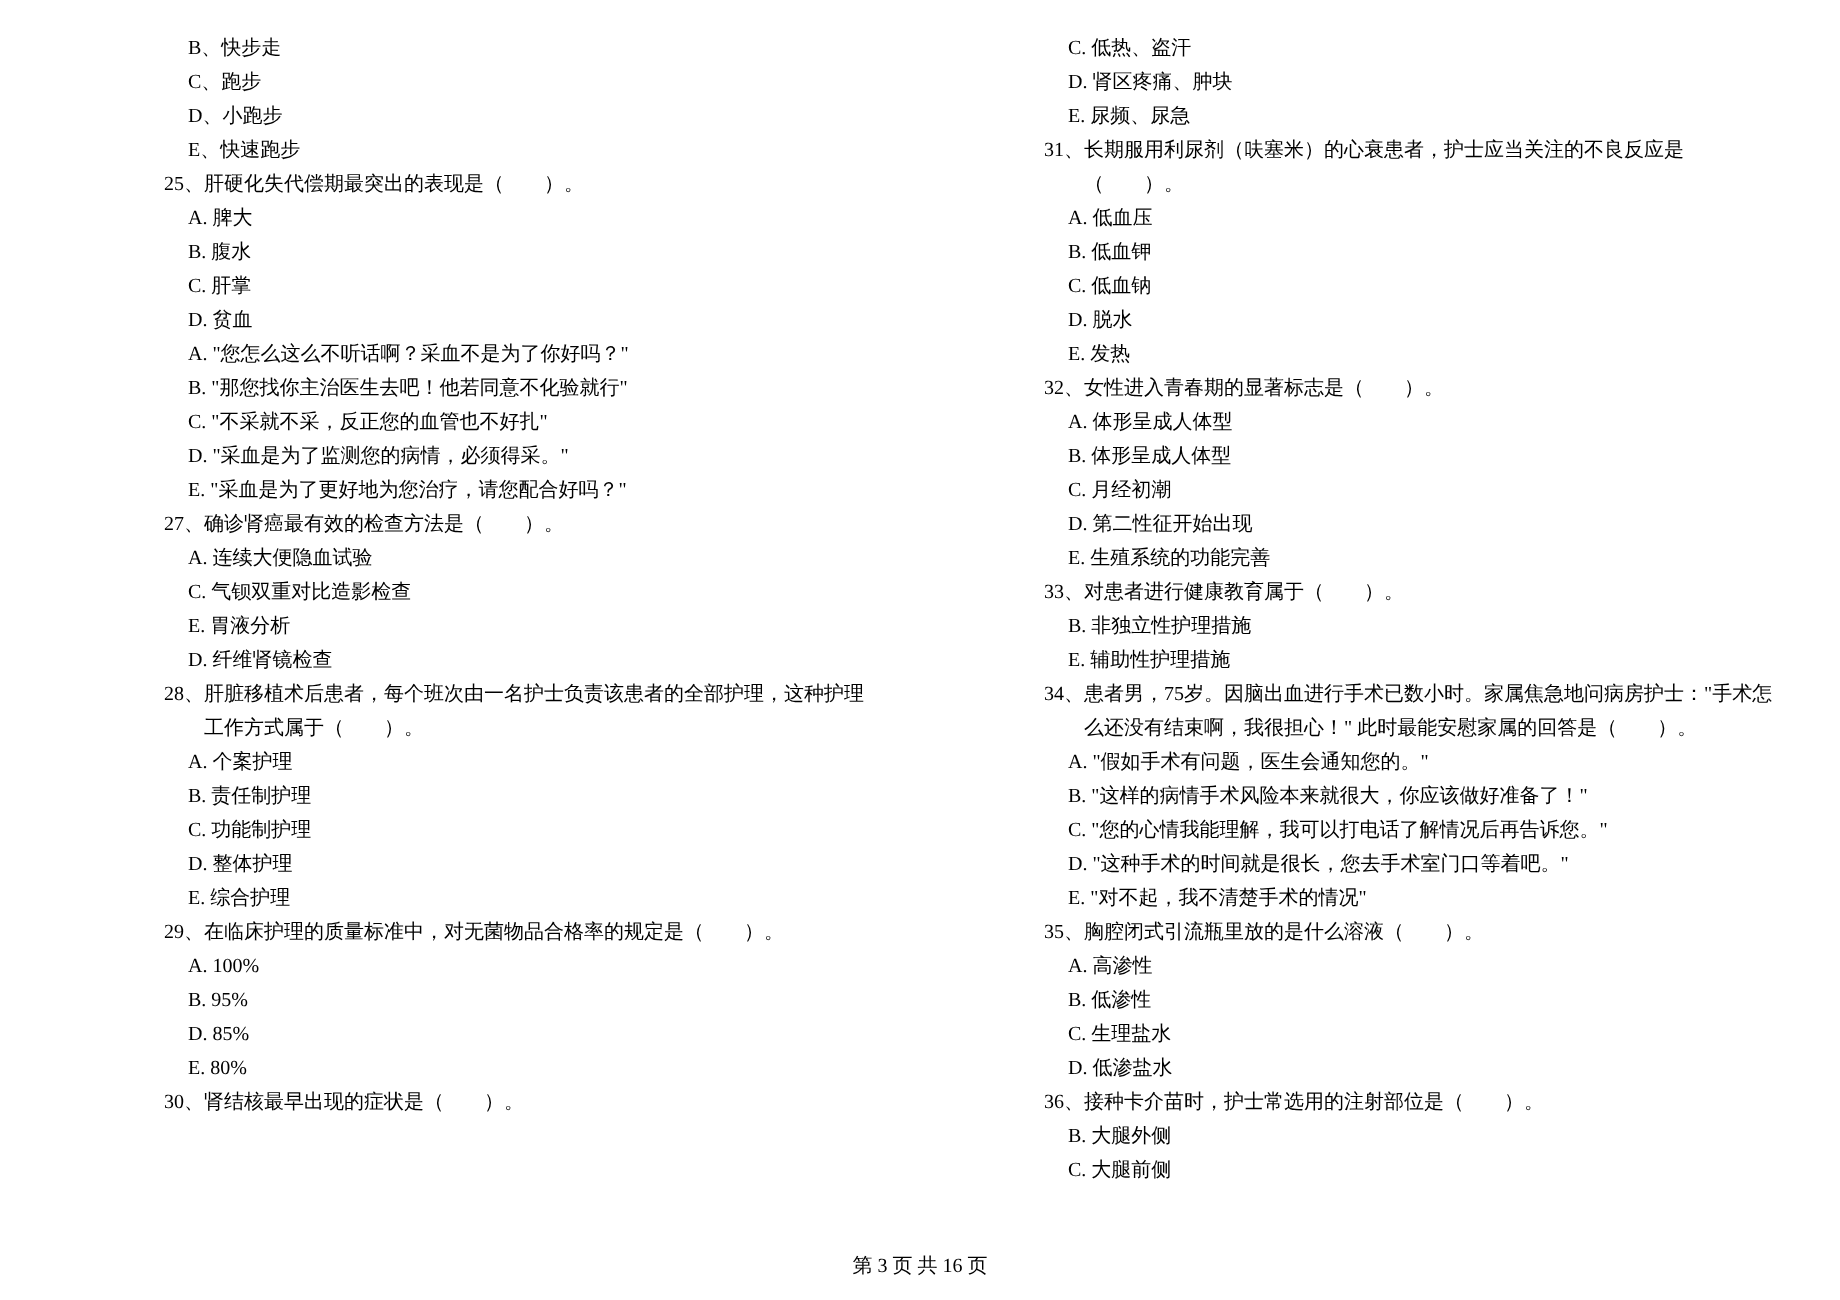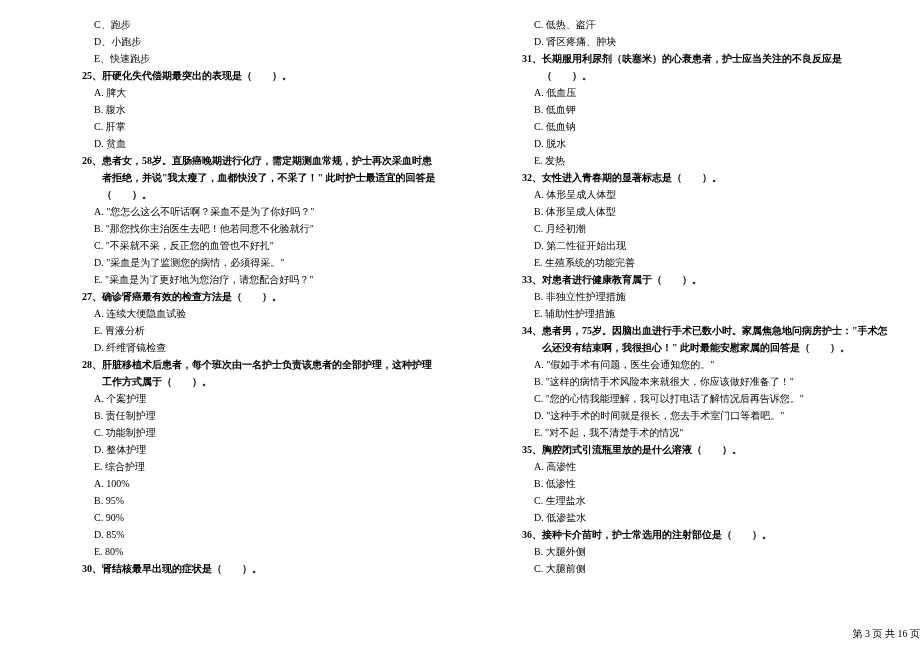--- a/index.html
+++ b/index.html
@@ -18,86 +18,88 @@
       display: flex;
       padding: 16px 30px 0 30px;
     }
     .col {
       width: 50%;
     }
     .col-left { padding-right: 20px; }
     .col-right { padding-left: 10px; }
     .opt { padding-left: 64px; }
     .q { padding-left: 36px; text-indent: -20px; margin-left: 20px; }
-    .q-wrap { padding-left: 16px; font-weight: bold; }
+    .q-wrap { padding-left: 16px; }
     .footer {
       position: absolute;
       bottom: 8px;
       width: 100%;
-      text-align: right;
+      text-align: center;
       font-size: 10px;
     }
   </style>
 </head>
 <body>
 
 <div class="page">
   <div class="col col-left">
+    <div class="opt">B、快步走</div>
     <div class="opt">C、跑步</div>
     <div class="opt">D、小跑步</div>
     <div class="opt">E、快速跑步</div>
 
     <div class="q-wrap">
         <div class="q">25、肝硬化失代偿期最突出的表现是（　　）。</div>
       </div>
     <div class="opt">A. 脾大</div>
     <div class="opt">B. 腹水</div>
     <div class="opt">C. 肝掌</div>
     <div class="opt">D. 贫血</div>
 
-    <div class="q-wrap">
-        <div class="q">26、患者女，58岁。直肠癌晚期进行化疗，需定期测血常规，护士再次采血时患者拒绝，并说"我太瘦了，血都快没了，不采了！" 此时护士最适宜的回答是（　　）。</div>
-      </div>
     <div class="opt">A. "您怎么这么不听话啊？采血不是为了你好吗？"</div>
     <div class="opt">B. "那您找你主治医生去吧！他若同意不化验就行"</div>
     <div class="opt">C. "不采就不采，反正您的血管也不好扎"</div>
     <div class="opt">D. "采血是为了监测您的病情，必须得采。"</div>
     <div class="opt">E. "采血是为了更好地为您治疗，请您配合好吗？"</div>
 
     <div class="q-wrap">
         <div class="q">27、确诊肾癌最有效的检查方法是（　　）。</div>
       </div>
     <div class="opt">A. 连续大便隐血试验</div>
+    <div class="opt">C. 气钡双重对比造影检查</div>
     <div class="opt">E. 胃液分析</div>
     <div class="opt">D. 纤维肾镜检查</div>
 
     <div class="q-wrap">
         <div class="q">28、肝脏移植术后患者，每个班次由一名护士负责该患者的全部护理，这种护理工作方式属于（　　）。</div>
       </div>
     <div class="opt">A. 个案护理</div>
     <div class="opt">B. 责任制护理</div>
     <div class="opt">C. 功能制护理</div>
     <div class="opt">D. 整体护理</div>
     <div class="opt">E. 综合护理</div>
 
+    <div class="q-wrap">
+        <div class="q">29、在临床护理的质量标准中，对无菌物品合格率的规定是（　　）。</div>
+      </div>
     <div class="opt">A. 100%</div>
     <div class="opt">B. 95%</div>
-    <div class="opt">C. 90%</div>
     <div class="opt">D. 85%</div>
     <div class="opt">E. 80%</div>
 
     <div class="q-wrap">
         <div class="q">30、肾结核最早出现的症状是（　　）。</div>
       </div>
 
   </div>
 
   <div class="col col-right">
     <div class="opt">C. 低热、盗汗</div>
     <div class="opt">D. 肾区疼痛、肿块</div>
+    <div class="opt">E. 尿频、尿急</div>
 
     <div class="q-wrap">
         <div class="q">31、长期服用利尿剂（呋塞米）的心衰患者，护士应当关注的不良反应是（　　）。</div>
       </div>
     <div class="opt">A. 低血压</div>
     <div class="opt">B. 低血钾</div>
     <div class="opt">C. 低血钠</div>
     <div class="opt">D. 脱水</div>
     <div class="opt">E. 发热</div>
 

